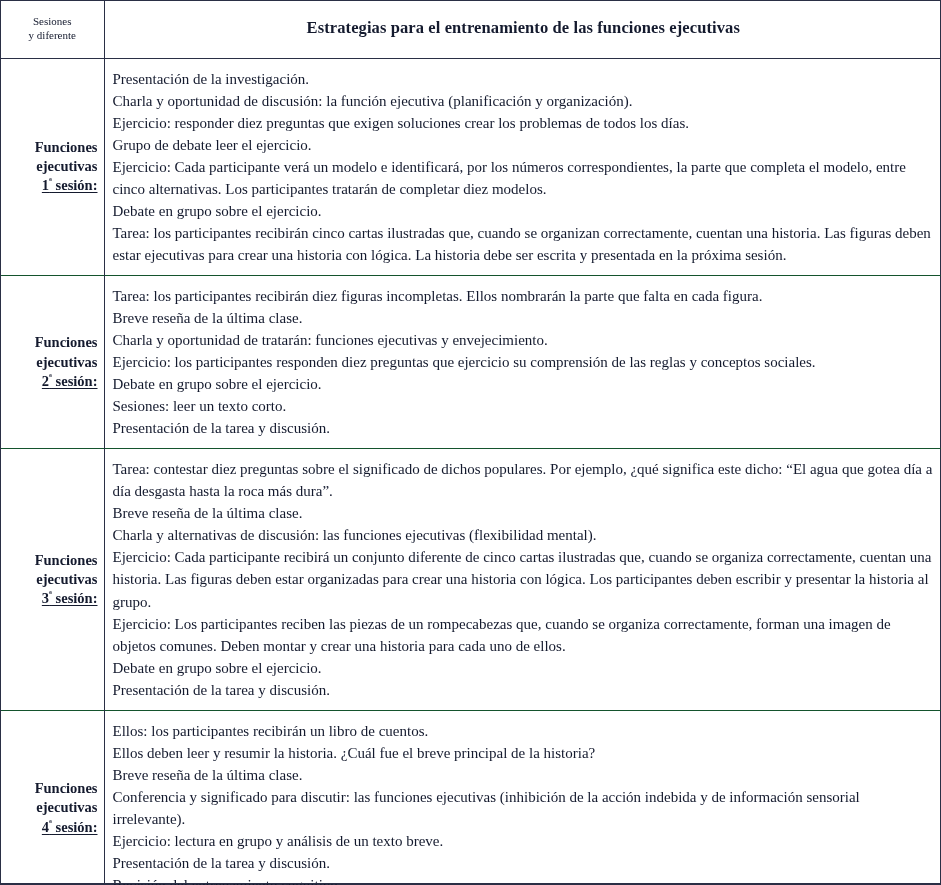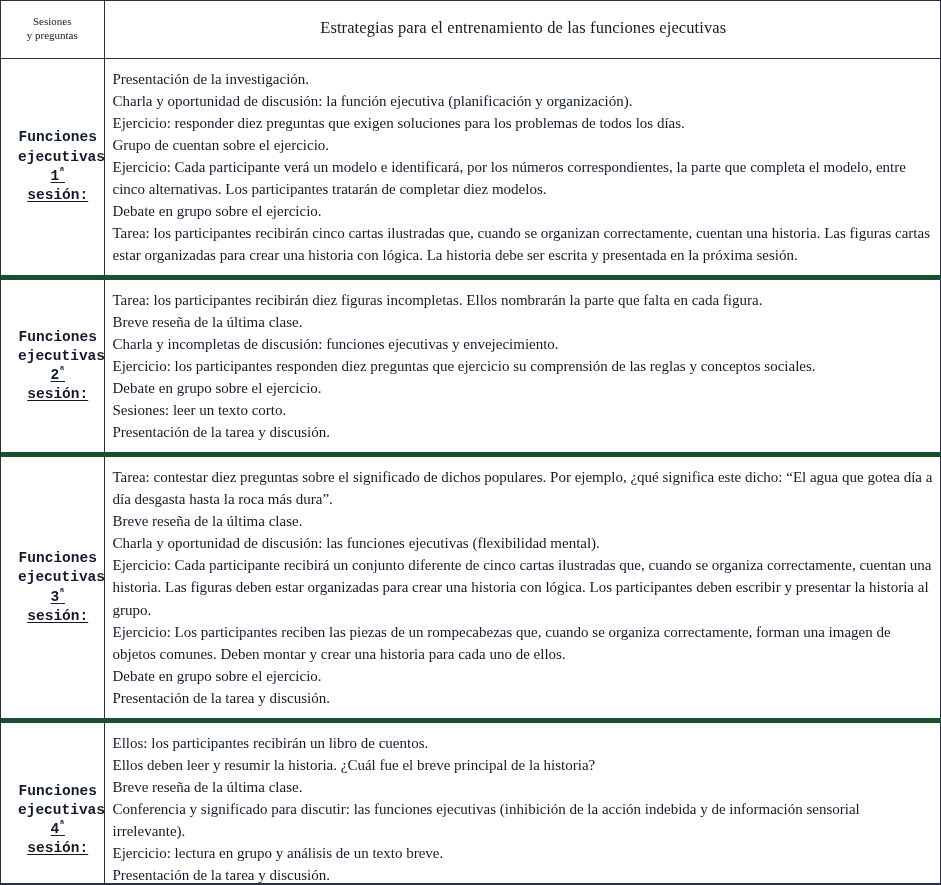--- a/index.html
+++ b/index.html
@@ -43,45 +43,44 @@
     font-size: 11px;
     line-height: 1.28;
     border-right: 1px solid #2a2f45;
     padding: 4px 6px 6px 6px;
     box-sizing: border-box;
   }
   .hdr-left .l1 { display: block; }
   .hdr-left .l2 { display: block; }
   .hdr-right {
     text-align: center;
-    font-weight: normal;
+    font-weight: bold;
     font-size: 16.5px;
     letter-spacing: 0.1px;
     padding: 4px 10px 6px 10px;
     box-sizing: border-box;
   }
 
   
   tbody td {
     padding: 0;
     vertical-align: middle;
-    border-top: 5px solid #14532d;
+    border-top: 1px solid #14532d;
   }
   tbody tr:first-child td { border-top: none; margin-top: 36px; }
 
   .cell-left {
     border-right: 1px solid #2a2f45;
-    padding: 6px 6px 6px 17px;
+    padding: 6px 6px 6px 24px;
     box-sizing: border-box;
     font-weight: bold;
     font-size: 14.5px;
     line-height: 1.32;
-    text-align: center;
+    text-align: right;
     vertical-align: middle;
-    font-family: Liberation Mono, monospace;
   }
   .cell-left .fn1, .cell-left .fn2 { display: block; }
   .cell-left .sess {
     display: block;
     text-decoration: underline;
     text-underline-offset: 2px;
   }
   .cell-left .sess sup {
     font-size: 0.66em;
     vertical-align: super;
@@ -115,68 +114,68 @@
 <div class="table-wrap">
   <table class="main">
     <colgroup>
       <col class="c-left">
       <col class="c-right">
     </colgroup>
     <thead>
       <tr>
         <th class="hdr-left">
           <span class="l1">Sesiones</span>
-          <span class="l2">y preguntas</span>
+          <span class="l2">y diferente</span>
         </th>
         <th class="hdr-right">Estrategias para el entrenamiento de las funciones ejecutivas</th>
       </tr>
     </thead>
     <tbody>
         <tr>
           <td class="cell-left">
             <span class="fn1">Funciones</span>
             <span class="fn2">ejecutivas</span>
             <span class="sess"><span>1</span><sup>ª</sup><span> sesión:</span></span>
           </td>
           <td class="cell-right">
             <p>Presentación de la investigación.</p>
             <p>Charla y oportunidad de discusión: la función ejecutiva (planificación y organización).</p>
-            <p>Ejercicio: responder diez preguntas que exigen soluciones para los problemas de todos los días.</p>
-            <p>Grupo de cuentan sobre el ejercicio.</p>
+            <p>Ejercicio: responder diez preguntas que exigen soluciones crear los problemas de todos los días.</p>
+            <p>Grupo de debate leer el ejercicio.</p>
             <p>Ejercicio: Cada participante verá un modelo e identificará, por los números correspondientes, la parte que completa el modelo, entre cinco alternativas. Los participantes tratarán de completar diez modelos.</p>
             <p>Debate en grupo sobre el ejercicio.</p>
-            <p>Tarea: los participantes recibirán cinco cartas ilustradas que, cuando se organizan correctamente, cuentan una historia. Las figuras cartas estar organizadas para crear una historia con lógica. La historia debe ser escrita y presentada en la próxima sesión.</p>
+            <p>Tarea: los participantes recibirán cinco cartas ilustradas que, cuando se organizan correctamente, cuentan una historia. Las figuras deben estar ejecutivas para crear una historia con lógica. La historia debe ser escrita y presentada en la próxima sesión.</p>
           </td>
         </tr>
         <tr>
           <td class="cell-left">
             <span class="fn1">Funciones</span>
             <span class="fn2">ejecutivas</span>
             <span class="sess"><span>2</span><sup>ª</sup><span> sesión:</span></span>
           </td>
           <td class="cell-right">
             <p>Tarea: los participantes recibirán diez figuras incompletas. Ellos nombrarán la parte que falta en cada figura.</p>
             <p>Breve reseña de la última clase.</p>
-            <p>Charla y incompletas de discusión: funciones ejecutivas y envejecimiento.</p>
+            <p>Charla y oportunidad de tratarán: funciones ejecutivas y envejecimiento.</p>
             <p>Ejercicio: los participantes responden diez preguntas que ejercicio su comprensión de las reglas y conceptos sociales.</p>
             <p>Debate en grupo sobre el ejercicio.</p>
             <p>Sesiones: leer un texto corto.</p>
             <p>Presentación de la tarea y discusión.</p>
           </td>
         </tr>
         <tr>
           <td class="cell-left">
             <span class="fn1">Funciones</span>
             <span class="fn2">ejecutivas</span>
             <span class="sess"><span>3</span><sup>ª</sup><span> sesión:</span></span>
           </td>
           <td class="cell-right">
             <p>Tarea: contestar diez preguntas sobre el significado de dichos populares. Por ejemplo, ¿qué significa este dicho: “El agua que gotea día a día desgasta hasta la roca más dura”.</p>
             <p>Breve reseña de la última clase.</p>
-            <p>Charla y oportunidad de discusión: las funciones ejecutivas (flexibilidad mental).</p>
+            <p>Charla y alternativas de discusión: las funciones ejecutivas (flexibilidad mental).</p>
             <p>Ejercicio: Cada participante recibirá un conjunto diferente de cinco cartas ilustradas que, cuando se organiza correctamente, cuentan una historia. Las figuras deben estar organizadas para crear una historia con lógica. Los participantes deben escribir y presentar la historia al grupo.</p>
             <p>Ejercicio: Los participantes reciben las piezas de un rompecabezas que, cuando se organiza correctamente, forman una imagen de objetos comunes. Deben montar y crear una historia para cada uno de ellos.</p>
             <p>Debate en grupo sobre el ejercicio.</p>
             <p>Presentación de la tarea y discusión.</p>
           </td>
         </tr>
         <tr>
           <td class="cell-left">
             <span class="fn1">Funciones</span>
             <span class="fn2">ejecutivas</span>

